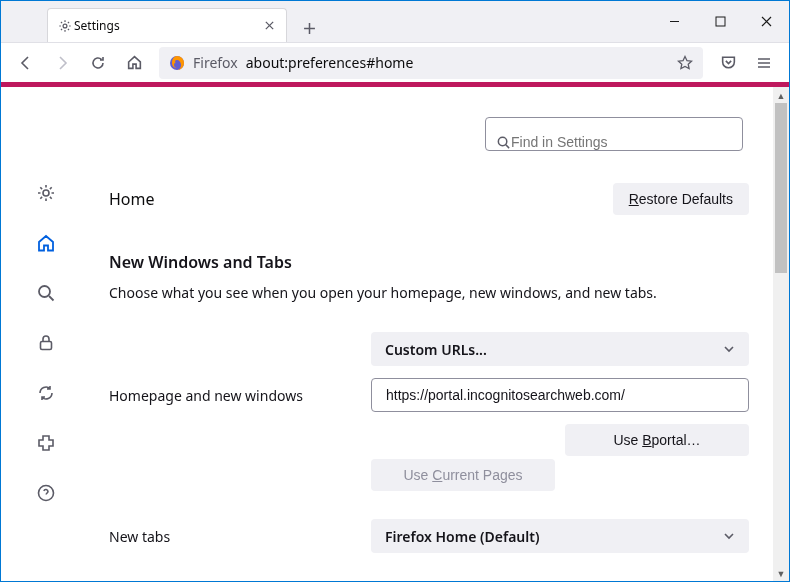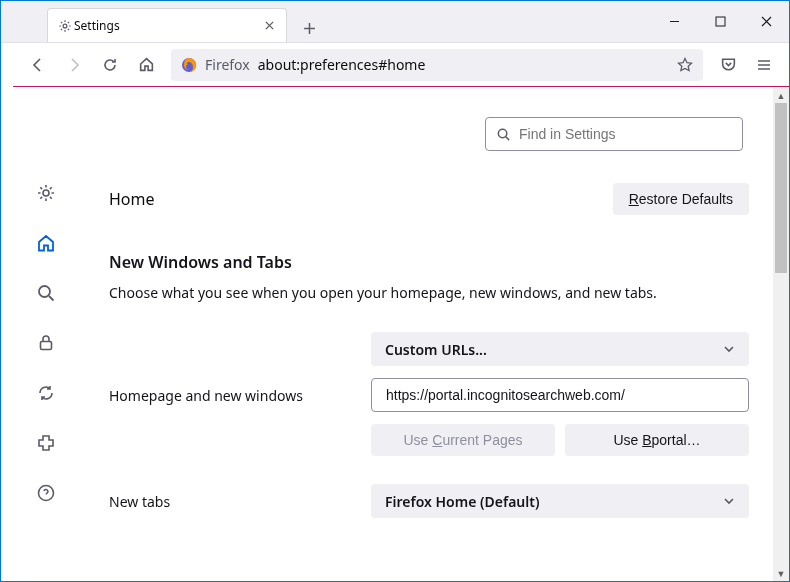--- a/index.html
+++ b/index.html
@@ -12,21 +12,21 @@
   .tabs-area { display: flex; align-items: flex-end; height: 100%; padding-left: 46px; flex: 1; }
   .tab { height: 34px; background: #fff; border: 1px solid #d7d7db; border-bottom: none; border-radius: 4px 4px 0 0; display: flex; align-items: center; padding: 0 10px; min-width: 240px; font-size: 12px; color: #0c0c0d; gap: 2px; }
   .tab .gear { width: 14px; height: 14px; color: #5b5b66; display:flex;align-items:center;justify-content:center;}
   .tab .label { flex: 1; }
   .tab .close { width: 14px; height: 14px; color: #5b5b66; display:flex;align-items:center;justify-content:center; cursor:pointer;}
   .newtab { width: 28px; height: 28px; margin-left: 8px; display:flex;align-items:center;justify-content:center; color:#5b5b66; cursor:pointer; }
   .win-controls { display: flex; height: 100%; }
   .win-btn { width: 46px; height: 100%; display:flex; align-items:center; justify-content:center; color:#1b1b1b; cursor:pointer; }
   
   
-  .toolbar { height: 44px; display: flex; align-items: center; padding: 0 8px; gap: 2px; border-bottom: 1px solid #be185d; margin-left: 12px; }
+  .toolbar { height: 44px; display: flex; align-items: center; padding: 0 8px; gap: 2px; border-bottom: 5px solid #be185d; }
   .nav-btn { width: 34px; height: 34px; display:flex;align-items:center;justify-content:center; color:#5b5b66; border-radius:4px; cursor:pointer; }
   .nav-btn.disabled { color: #bfbfc9; }
   .addressbar { flex: 1; height: 32px; background: #f0f0f4; border-radius: 4px; display:flex; align-items:center; padding: 0 10px; margin: 0 6px; gap: 8px; font-size: 14px; }
   .addressbar .fx-icon { width:16px; height:16px; }
   .addressbar .protocol { color: #5b5b66; }
   .addressbar .url { color: #0c0c0d; }
   .addressbar .star { margin-left: auto; color:#5b5b66; cursor:pointer; }
   
   
   .content { position: relative; height: calc(100% - 42px - 44px); display: flex; }
@@ -36,21 +36,21 @@
   .vscroll .thumb { position:absolute; top:0; left:2px; right:2px; height:170px; background:#c1c1c1; border-radius:0; cursor:pointer;}
   
   .sidebar { width: 90px; padding-top: 95px; display:flex; flex-direction:column; align-items:center; gap: 28px; }
   .side-icon { width: 22px; height: 22px; color:#5b5b66; display:flex;align-items:center;justify-content:center; cursor:pointer; }
   .side-icon.active { color: #0060df; }
   .side-icon svg { width: 20px; height: 20px; }
   
   .main { flex:1; padding: 30px 40px 0 18px; position:relative; }
   
   .search-wrap { display:flex; justify-content:flex-end; margin-bottom: 32px; padding-right: 6px;}
-  .search-box { width: 258px; height: 34px; border: 1px solid #8f8f9d; border-radius: 4px; display:flex; align-items:center; padding: 0 10px; gap: 8px; color:#5b5b66; font-size:14px;}
+  .search-box { width: 258px; height: 34px; border: 1px solid #8f8f9d; border-radius: 4px; display:flex; align-items:flex-end; padding: 0 10px; color:#5b5b66; font-size:14px;}
   .search-box input { border:none; outline:none; flex:1; font-size:14px; background:transparent; }
   
   .page-head { display:flex; align-items:center; justify-content:space-between; margin-bottom: 36px; }
   .page-title { font-size: 16px; font-weight: 400; color:#0c0c0d; }
   .restore-btn { height: 32px; padding: 0 16px; background:#f0f0f4; border:none; border-radius:4px; font-size:14px; color:#15141a; cursor:pointer; }
   .restore-btn .u { text-decoration: underline; }
   
   h2.section { font-size: 16px; font-weight: 600; color:#15141a; margin-bottom: 10px; }
   .desc { font-size: 14px; color:#15141a; margin-bottom: 30px; }
   
@@ -58,21 +58,21 @@
   .row .lbl { width: 250px; font-size:14px; color:#15141a; }
   .row .ctrl { flex:1; }
   
   .select { height: 34px; background:#f0f0f4; border-radius:4px; display:flex; align-items:center; padding: 0 14px; font-size:14px; color:#15141a; font-weight:600; position:relative; cursor:pointer; }
   .select .chev { margin-left:auto; color:#5b5b66; }
   
   .text-input { width: 100%; height: 34px; border:1px solid #8f8f9d; border-radius:4px; padding: 0 14px; font-size:14px; color:#15141a; outline:none; }
   
   .btn-row { display:flex; gap:10px; margin-top: 10px; margin-bottom: 28px; margin-left: 262px;}
   .gray-btn { height: 32px; padding: 0 16px; background:#f0f0f4; border:none; border-radius:4px; font-size:14px; color:#15141a; cursor:pointer; flex:1; }
-  .gray-btn.disabled { color:#8f8f9d; }
+  .gray-btn.disabled { color:#8f8f9d;margin-top:35px; }
   .gray-btn .u { text-decoration: underline; }
   
   svg { display:block; }
 </style>
 </head>
 <body>
 
 <div class="window">
 
   <div class="titlebar">

